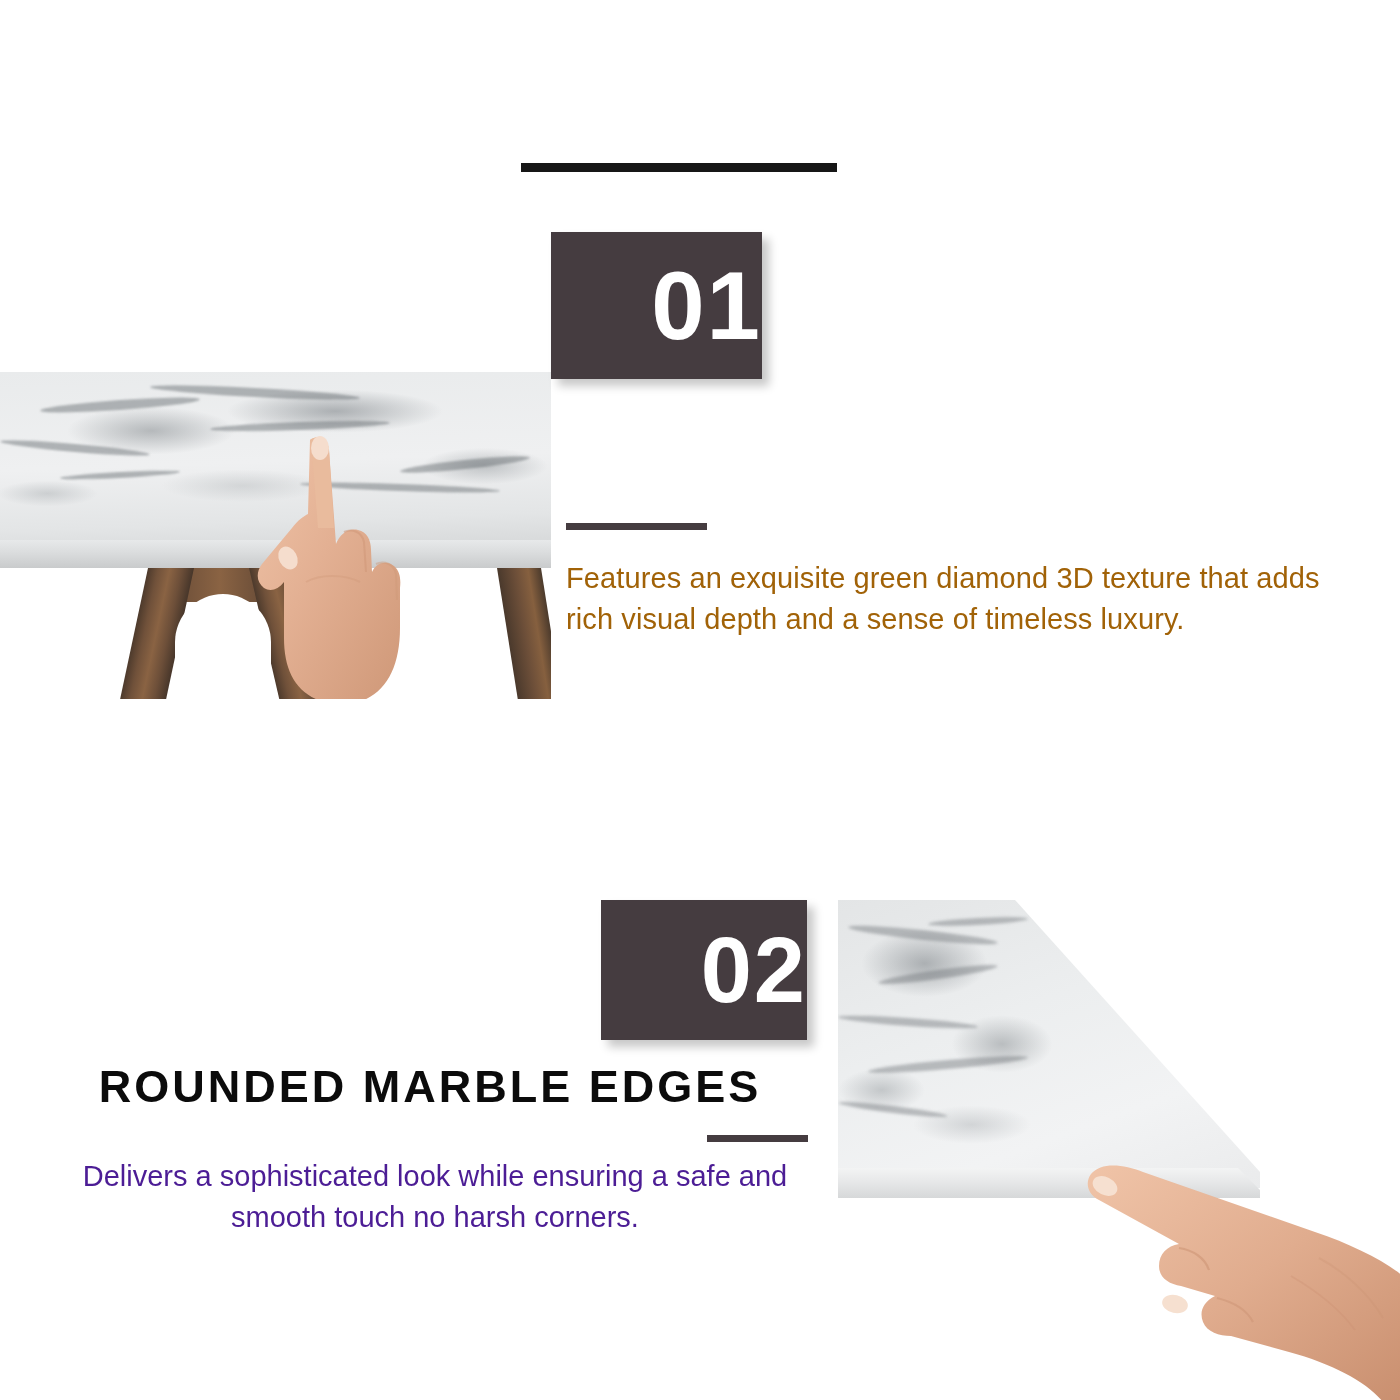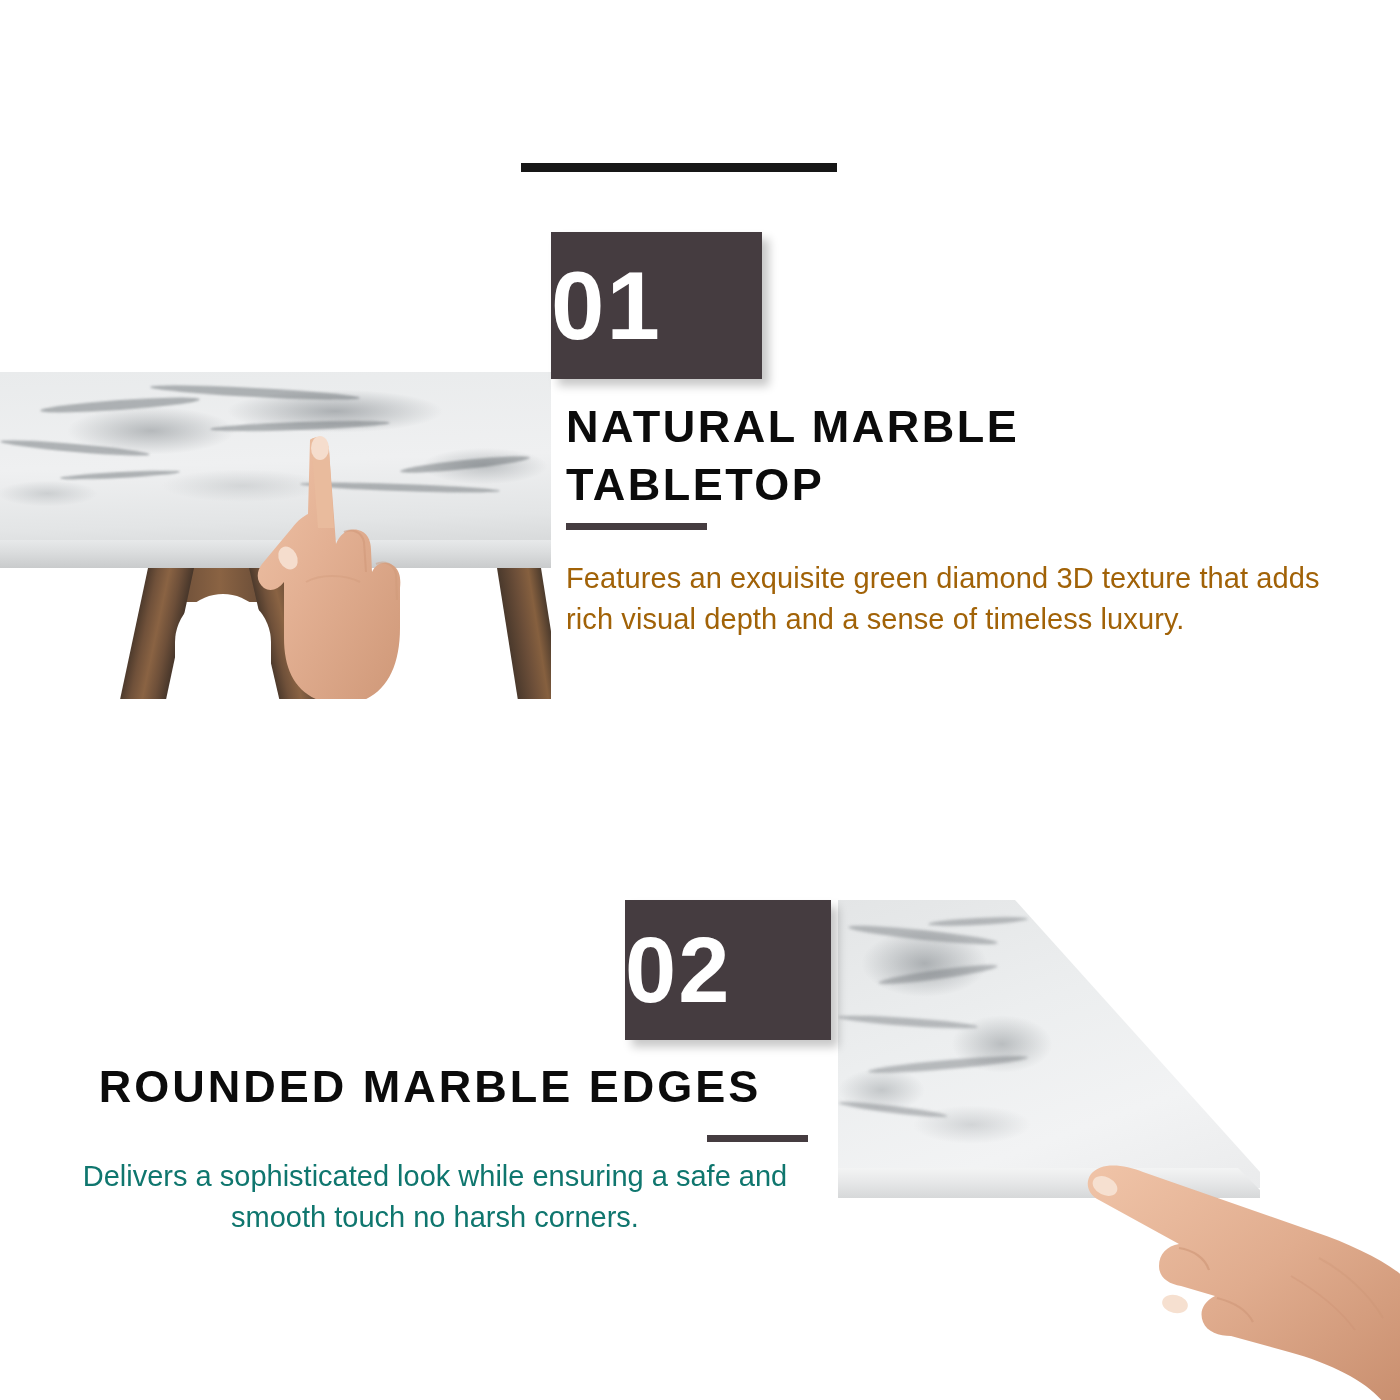--- a/index.html
+++ b/index.html
@@ -133,33 +133,33 @@
     height: 270px;
   }
 
   
   .badge {
     position: absolute;
     background: #453c40;
     box-shadow: 7px 7px 9px rgba(0,0,0,.22);
     color: #ffffff;
     font-weight: 700;
-    text-align: left;
+    text-align: right;
     letter-spacing: 2px;
   }
   .badge-01 {
     left: 551px;
     top: 232px;
     width: 211px;
     height: 147px;
     font-size: 96px;
     line-height: 147px;
   }
   .badge-02 {
-    left: 625px;
+    left: 601px;
     top: 900px;
     width: 206px;
     height: 140px;
     font-size: 92px;
     line-height: 140px;
   }
 
   
   .head-1 {
     position: absolute;
@@ -261,21 +261,21 @@
   }
   .body-2 {
     position: absolute;
     left: 40px;
     top: 1156px;
     width: 790px;
     text-align: center;
     font-size: 29px;
     line-height: 41px;
     font-weight: 400;
-    color: #0f766e;
+    color: #4c1d95;
   }
 </style>
 </head>
 <body>
 
 <div id="page">
 
   <div class="title-rule"></div>
 
   <div class="photo-1">
@@ -311,21 +311,20 @@
       <path d="M62 8 C70 2 80 6 81 18 L86 96 L70 96 L64 20 Z" fill="#e9bb9d"></path>
       <ellipse cx="72" cy="16" rx="9" ry="12" fill="#f5ddcd"></ellipse>
       <ellipse cx="40" cy="126" rx="9" ry="12" fill="#f5ddcd" transform="rotate(-28 40 126)"></ellipse>
       <path d="M96 100 C104 96 114 100 116 110 L118 140" fill="none" stroke="#cf9878" stroke-width="2" opacity=".55"></path>
       <path d="M128 132 C136 128 146 132 148 142 L149 168" fill="none" stroke="#cf9878" stroke-width="2" opacity=".45"></path>
       <path d="M58 150 C72 142 96 142 112 150" fill="none" stroke="#cf9878" stroke-width="2" opacity=".35"></path>
     </svg>
   </div>
 
   <div class="badge badge-01">01</div>
-  <div class="head-1">NATURAL MARBLE TABLETOP</div>
   <div class="rule-1"></div>
   <div class="body-1">Features an exquisite green diamond 3D texture that adds rich visual depth and a sense of timeless luxury.</div>
 
   <div class="photo-2">
     <div class="slab2-top"></div>
     <div class="slab2-vein" style="left:10px;  top:30px;  width:150px; height:10px; transform:rotate(6deg);"></div>
     <div class="slab2-vein" style="left:40px;  top:70px;  width:120px; height:9px;  transform:rotate(-8deg);"></div>
     <div class="slab2-vein" style="left:0px;   top:118px; width:140px; height:8px;  transform:rotate(4deg);"></div>
     <div class="slab2-vein" style="left:30px;  top:160px; width:160px; height:9px;  transform:rotate(-5deg);"></div>
     <div class="slab2-vein" style="left:0px;   top:206px; width:110px; height:7px;  transform:rotate(7deg);"></div>

